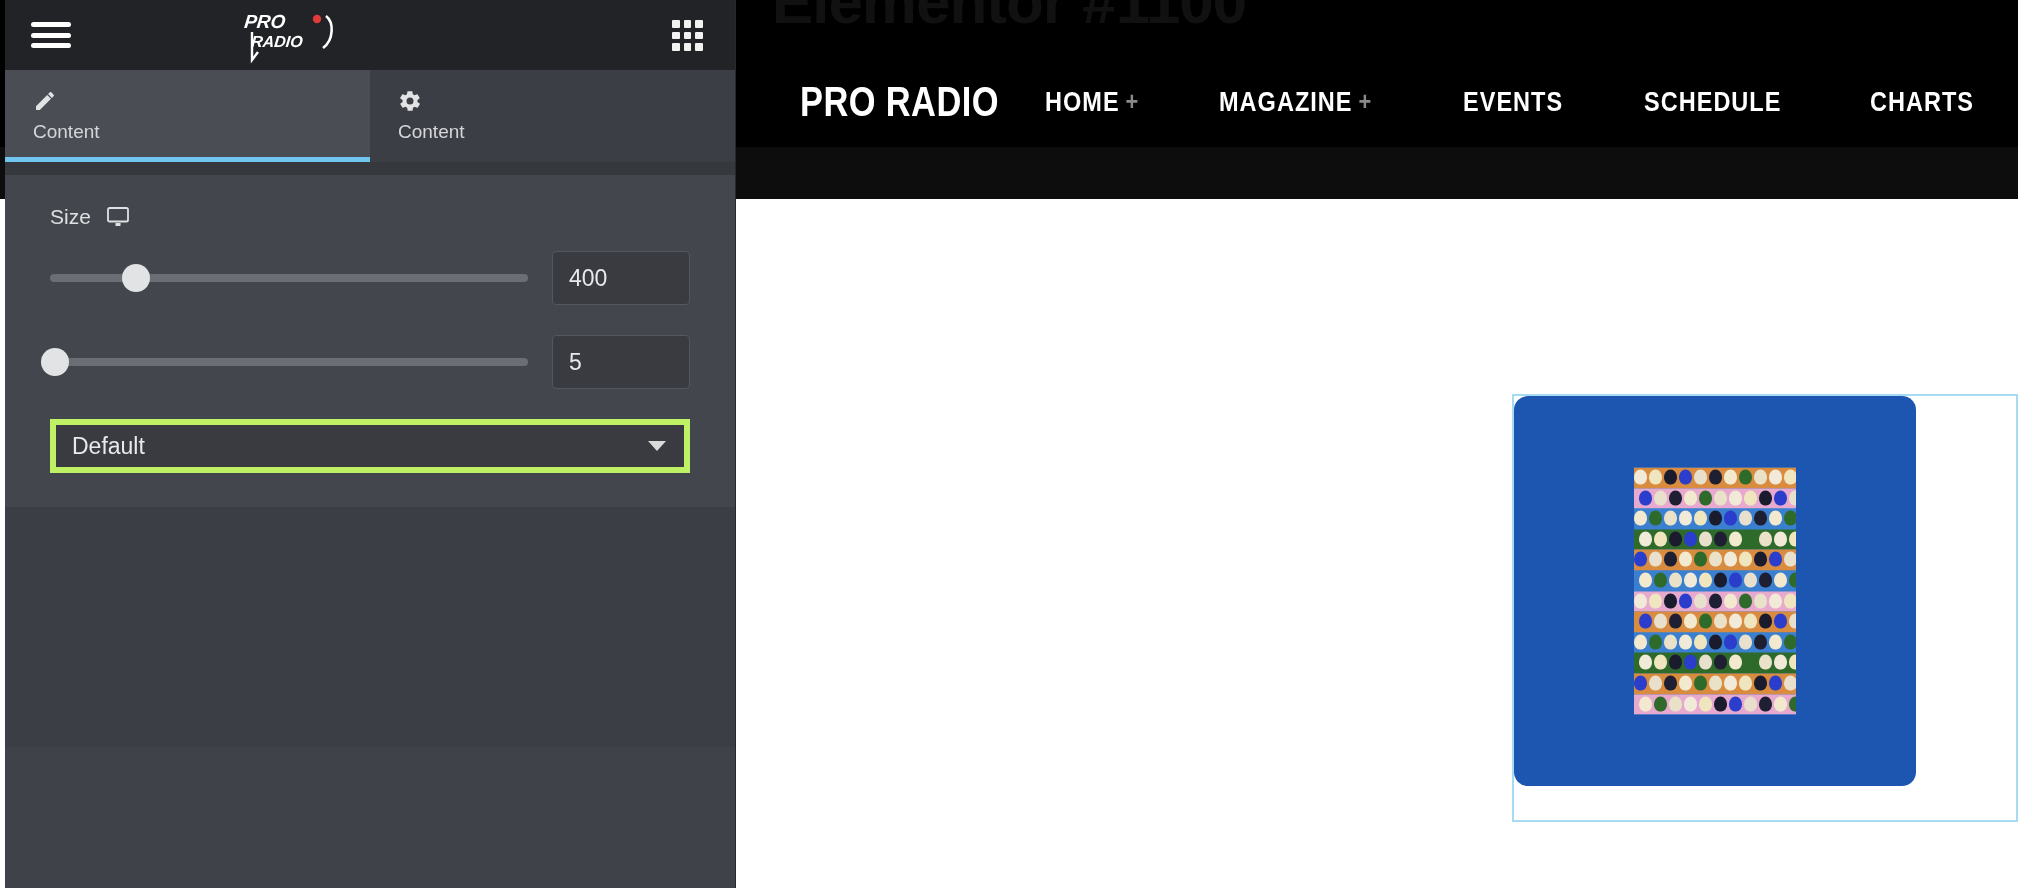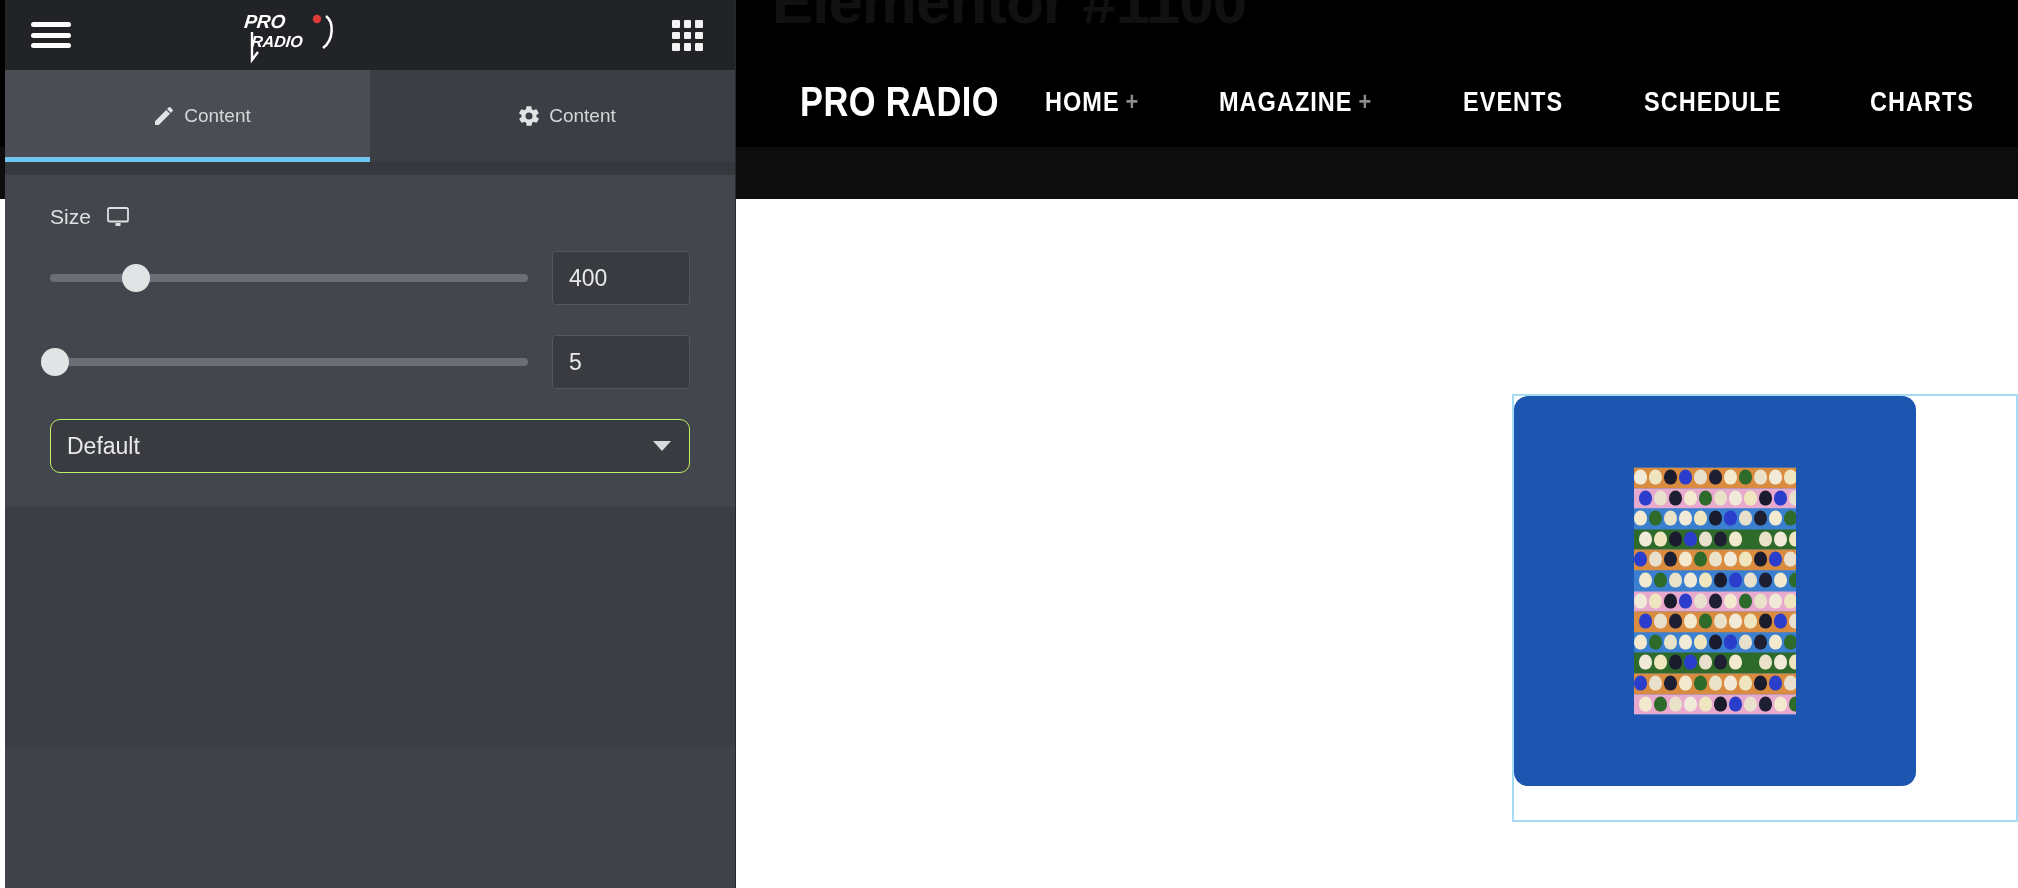--- a/index.html
+++ b/index.html
@@ -115,21 +115,21 @@
     position:absolute; right:32px; top:20px;
     width:31px; height:31px;
     display:grid; grid-template-columns:repeat(3,1fr); grid-template-rows:repeat(3,1fr);
     gap:4px;
     cursor:pointer;
   }
   .grid-icon i { background:#f2f2f2; border-radius:1px; display:block; }
 
   .tabs { display:flex; height:92px; background:#3b3e44; }
   .tab {
-    flex:1; display:flex; flex-direction:row; align-items:center;
+    flex:1; display:flex; flex-direction:column; align-items:flex-start;
     justify-content:center; gap:8px;
     font-size:19px; color:#d5d6d8; cursor:pointer;
     position:relative;
     padding-left:28px;
   }
   .tab.active { background:#4a4d54; }
   .tab.active::after {
     content:""; position:absolute; left:0; right:0; bottom:0;
     height:5px; background:#71c6ef;
   }
@@ -172,21 +172,21 @@
     width:138px; height:54px;
     background:#393b41; border:1px solid #54575d; border-radius:4px;
     color:#e8e9eb; font-size:23px;
     display:flex; align-items:center; padding-left:16px;
   }
 
   .align-row { display:flex; align-items:center; }
   .align-label { font-size:21px; color:#dfe0e2; width:310px; }
   .select {
     position:relative; flex:1; height:54px;
-    background:#393b41; border:1px solid #bef264; border-radius:10px;
+    background:#393b41; border:6px solid #bef264; border-radius:0;
     display:flex; align-items:center; padding:0 16px;
     color:#e8e9eb; font-size:23px; cursor:pointer;
   }
   .select .chev {
     position:absolute; right:18px; top:50%; transform:translateY(-50%);
     width:0; height:0;
     border-left:9px solid transparent; border-right:9px solid transparent;
     border-top:10px solid #d9dadc;
   }
   .panel-rest { background:#3b3e44; height:240px; }

